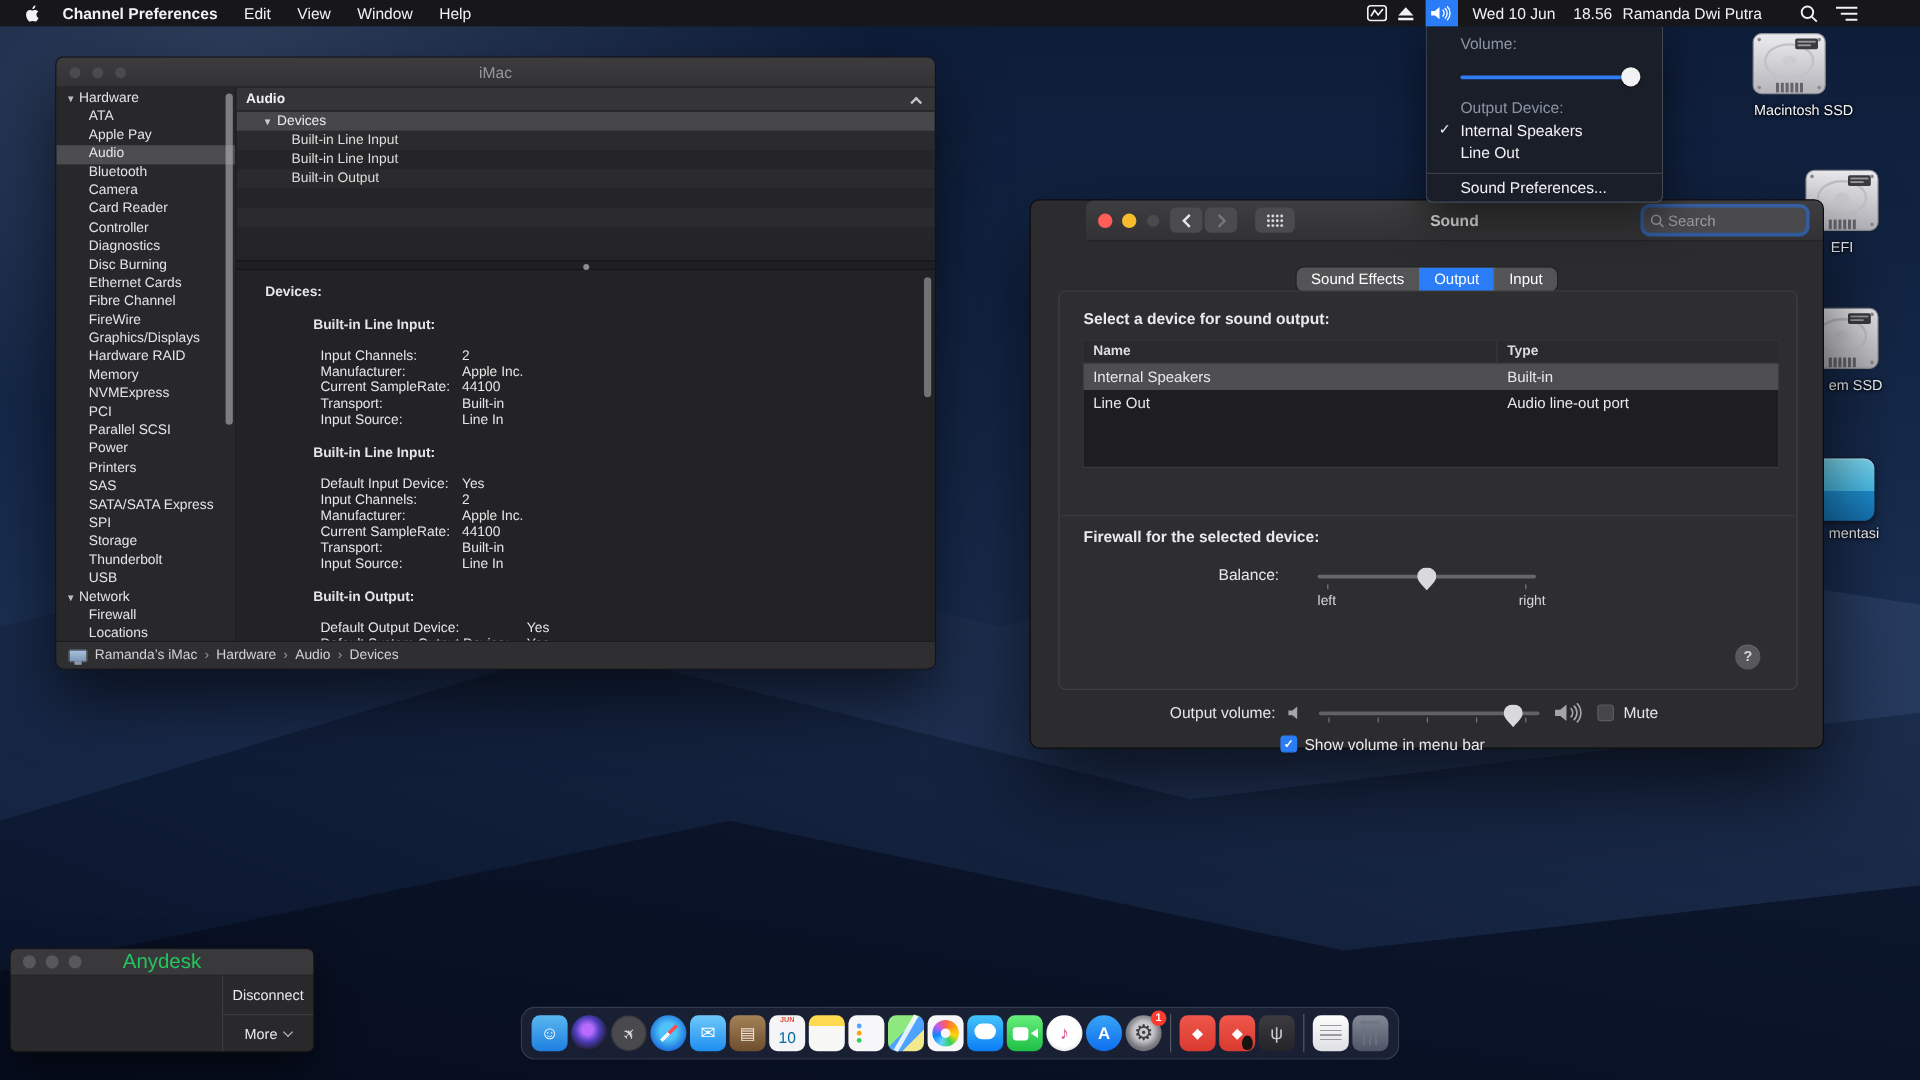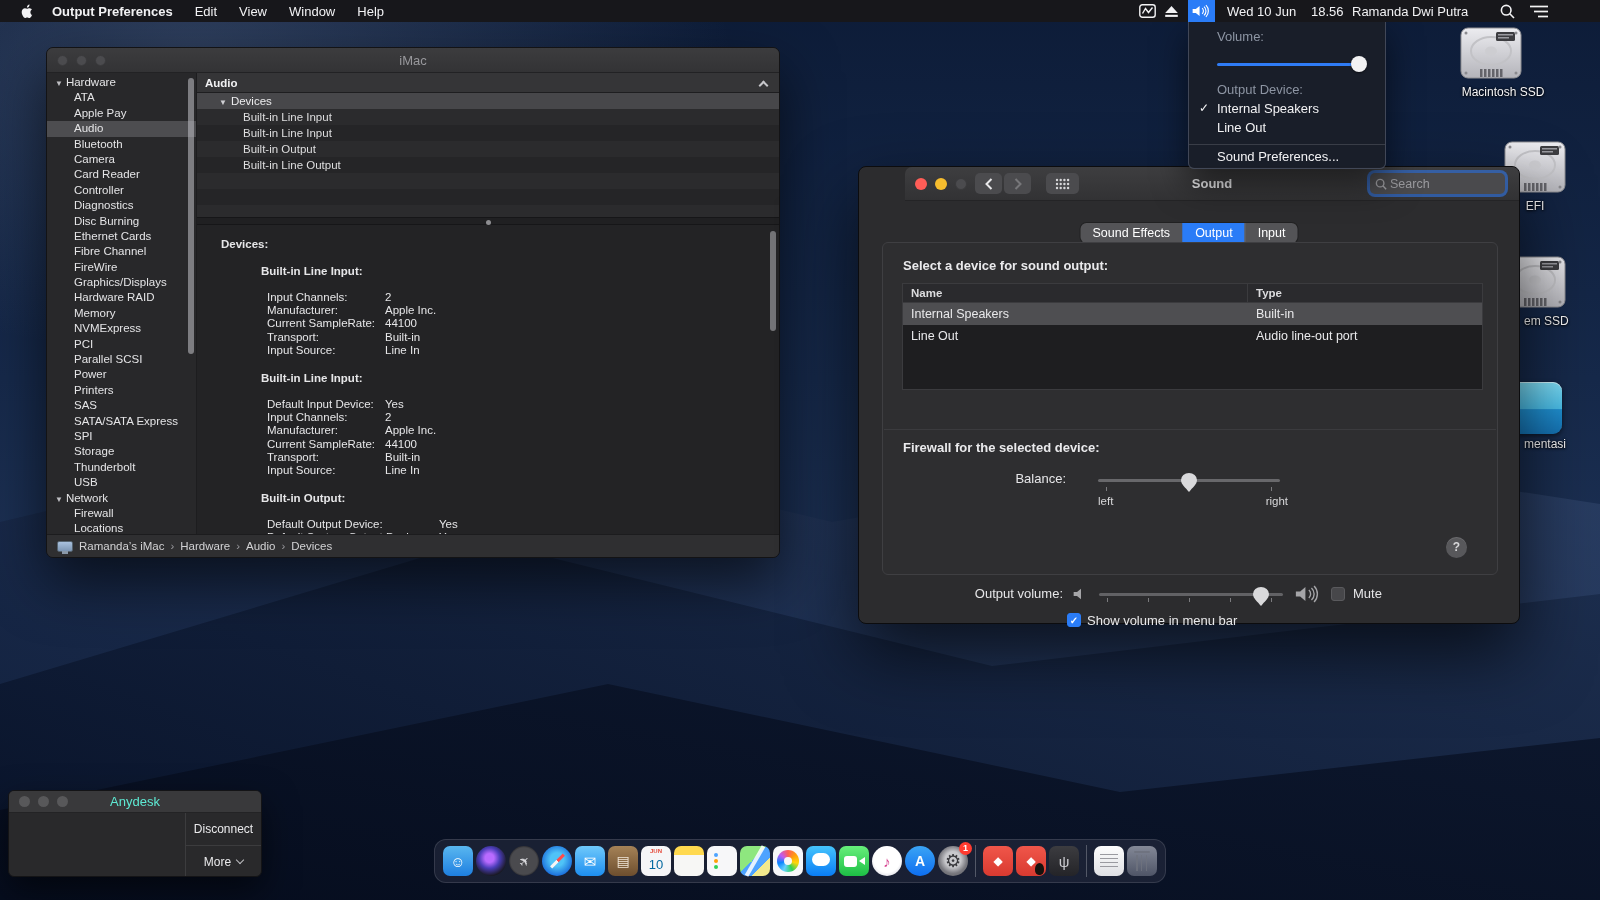--- a/index.html
+++ b/index.html
@@ -91,21 +91,21 @@
   .crumb-sep { color:#9a9a9e; }
 
   
   .ad-win { position:absolute; left:8px; top:790px; width:254px; height:87px; z-index:5;
     background:#29292b; border:1px solid #141416; border-radius:6px;
     box-shadow:0 14px 34px rgba(0,0,0,.55); }
   .ad-titlebar { position:relative; height:22px; background:#39393b; border-radius:5px 5px 0 0;
     border-bottom:1px solid #232325; }
   .ad-titlebar .light { width:11px; height:11px; background:#58585a; }
   .ad-title { position:absolute; width:100%; text-align:center; line-height:22px;
-    font-size:13px; color:#5eead4; }
+    font-size:17px; color:#22c55e; }
   .ad-body { position:absolute; top:22px; bottom:0; left:0; right:76px;
     display:flex; align-items:center; padding-left:9px; }
   .avatar { position:relative; width:40px; height:40px; border-radius:50%; flex:none;
     background:
       radial-gradient(circle at 63% 30%, #f4f1ea 0 27%, rgba(0,0,0,0) 28%),
       radial-gradient(circle at 42% 72%, #7c5a39 0 46%, rgba(0,0,0,0) 47%),
       linear-gradient(135deg,#34271b,#120e0a); }
   .avatar::after { content:""; position:absolute; right:3px; top:13px; width:8px; height:6px;
     background:#e8b23c; clip-path:polygon(0 0,100% 55%,0 100%); }
   .ad-user { margin-left:10px; font-size:13px; color:#eaeaec; }
@@ -389,21 +389,20 @@
       <div class="si-header">
         <span>Audio</span>
         <span class="caret-up"></span>
       </div>
       <div class="si-devlist">
         <div class="dev-group"><span class="tri">▼</span><span>Devices</span></div>
         <div id="si-devrows">
             <div class="dev-row">Built-in Line Input</div>
             <div class="dev-row">Built-in Line Input</div>
             <div class="dev-row">Built-in Output</div>
-            <div class="dev-row">Built-in Line Output</div>
             <div class="dev-row"></div>
             <div class="dev-row"></div>
             <div class="dev-row"></div>
           </div>
       </div>
       <div class="si-splitter">
           <span class="dot"></span>
         </div>
       <div class="si-details">
         <div class="dt-title">Devices:</div>
@@ -652,21 +651,21 @@
   </div>
 </div>
 
 <div class="menubar">
   <div class="mb-left">
     <span class="apple">
       <svg width="14" height="16" viewBox="0 0 24 26">
         <path fill="#f2f2f4" d="M16.365 2.43c0 1.14-.493 2.27-1.177 3.08-.744.9-1.99 1.57-2.987 1.57-.12 0-.23-.02-.3-.03-.01-.06-.04-.22-.04-.39 0-1.15.572-2.27 1.206-2.98.804-.94 2.142-1.64 3.248-1.68.03.13.05.28.05.43zm4.565 16.71c-.03.07-.463 1.58-1.518 3.12-.945 1.34-1.94 2.71-3.43 2.71-1.517 0-1.9-.88-3.63-.88-1.698 0-2.302.91-3.67.91-1.377 0-2.332-1.26-3.428-2.8-1.287-1.82-2.323-4.63-2.323-7.28 0-4.28 2.797-6.55 5.552-6.55 1.448 0 2.675.95 3.6.95.88 0 2.25-1.01 3.92-1.01.63 0 2.9.06 4.4 2.19-.13.09-2.62 1.5-2.62 4.54 0 3.51 3.06 4.75 3.15 4.78z"></path>
       </svg>
     </span>
-    <span class="mb-app">Output Preferences</span>
+    <span class="mb-app">Channel Preferences</span>
     <span class="mb-menu">Edit</span>
     <span class="mb-menu">View</span>
     <span class="mb-menu">Window</span>
     <span class="mb-menu">Help</span>
   </div>
 
   <div class="mb-abs" style="left:1139px">
     <svg width="17" height="14" viewBox="0 0 17 14">
         <rect x="0.8" y="0.8" width="15.4" height="12.4" rx="2.5" fill="none" stroke="#f2f2f4" stroke-width="1.4"></rect>
         <polyline points="3.5,9.5 6.5,4.5 9.5,8.5 13.5,3.5" fill="none" stroke="#f2f2f4" stroke-width="1.4"></polyline>

